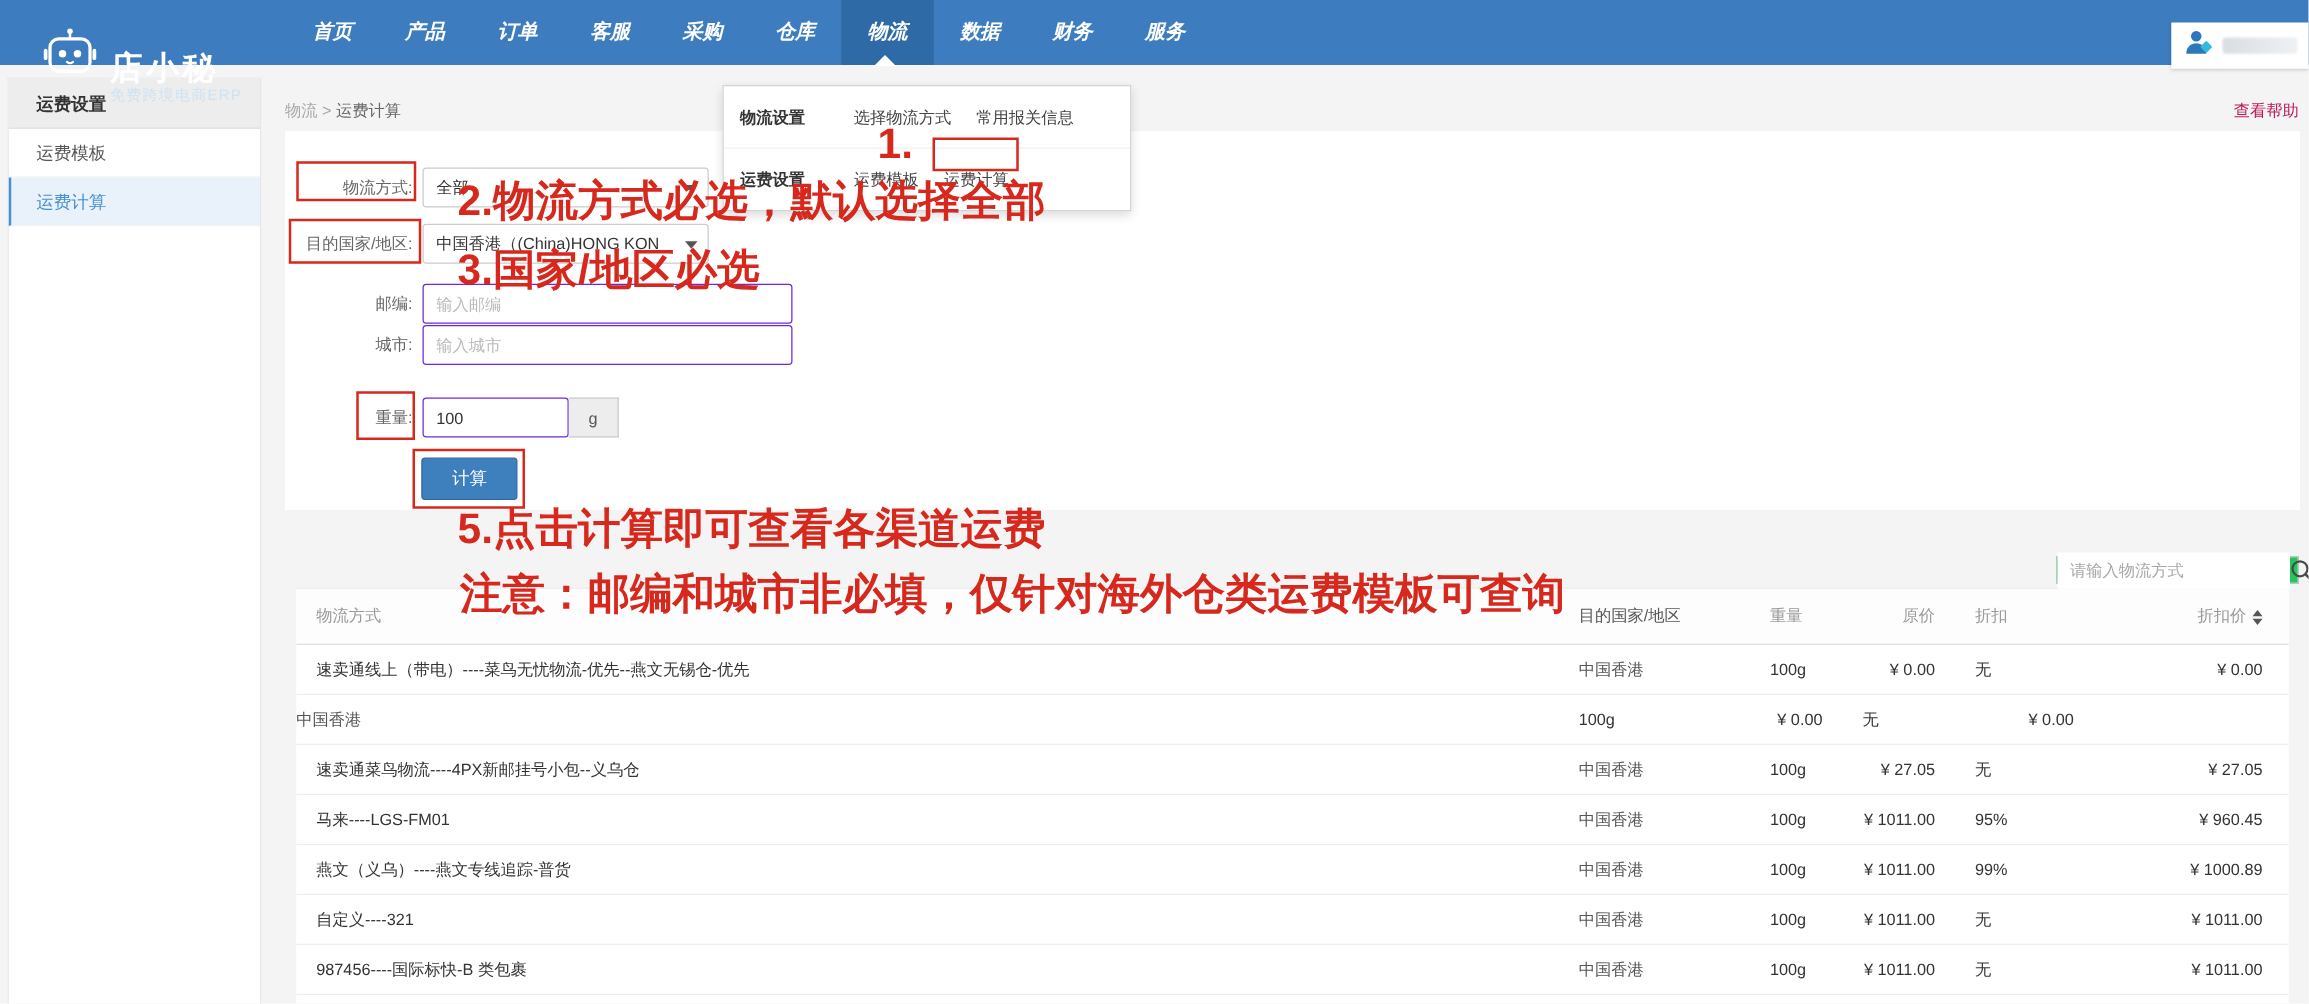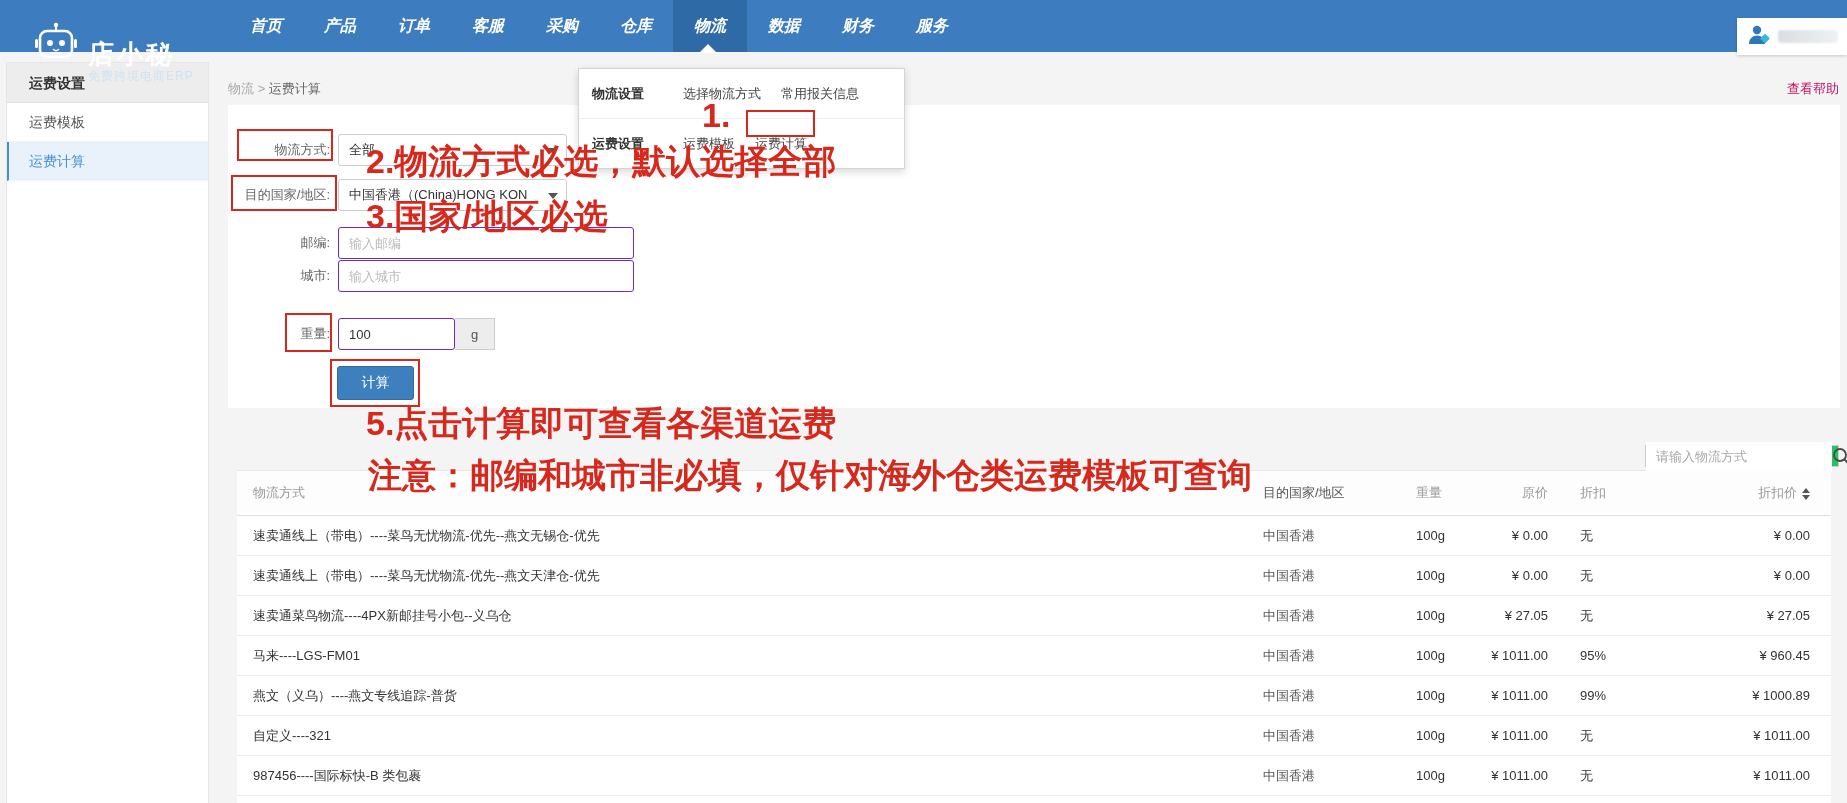--- a/index.html
+++ b/index.html
@@ -221,21 +221,20 @@
     <div id="t-body">
         <div class="t-row">
           <div class="c1">速卖通线上（带电）----菜鸟无忧物流-优先--燕文无锡仓-优先</div>
           <div class="c2">中国香港</div>
           <div class="c3">100g</div>
           <div class="c4">¥ 0.00</div>
           <div class="c5">无</div>
           <div class="c6">¥ 0.00</div>
         </div>
         <div class="t-row">
-          <div class="c1">速卖通线上（带电）----菜鸟无忧物流-优先--燕文天津仓-优先</div>
           <div class="c2">中国香港</div>
           <div class="c3">100g</div>
           <div class="c4">¥ 0.00</div>
           <div class="c5">无</div>
           <div class="c6">¥ 0.00</div>
         </div>
         <div class="t-row">
           <div class="c1">速卖通菜鸟物流----4PX新邮挂号小包--义乌仓</div>
           <div class="c2">中国香港</div>
           <div class="c3">100g</div>

